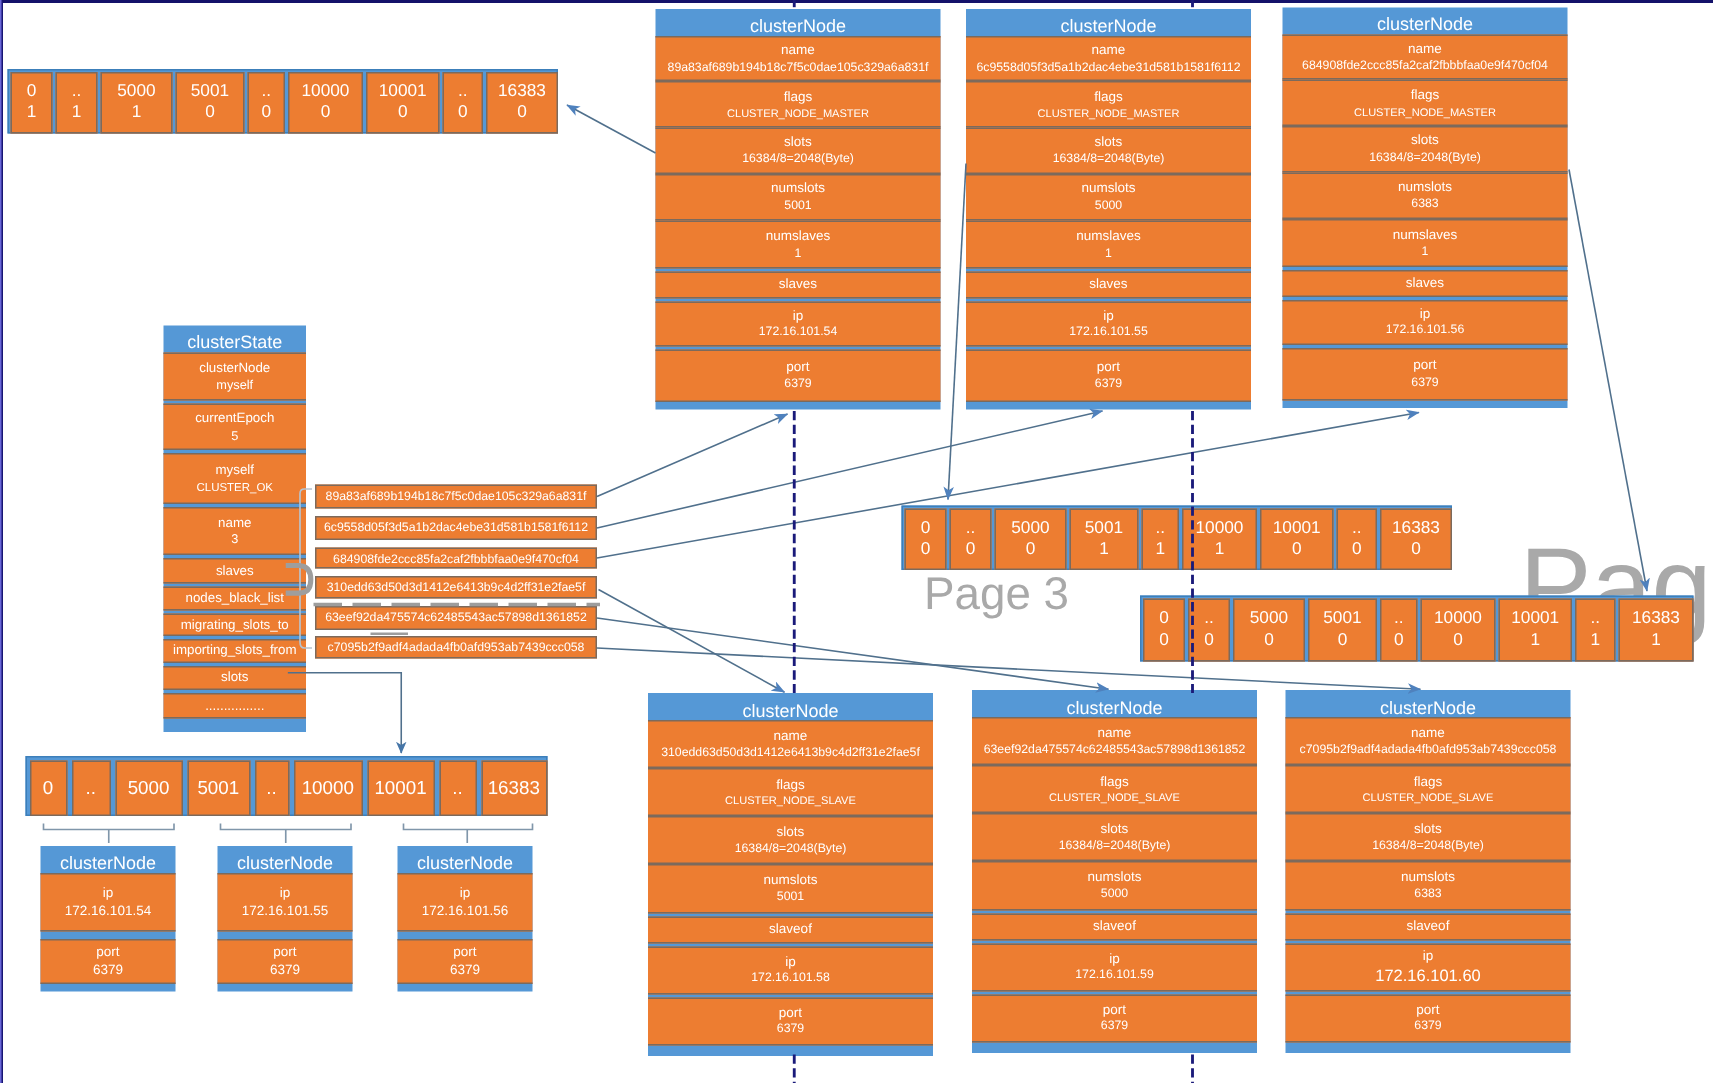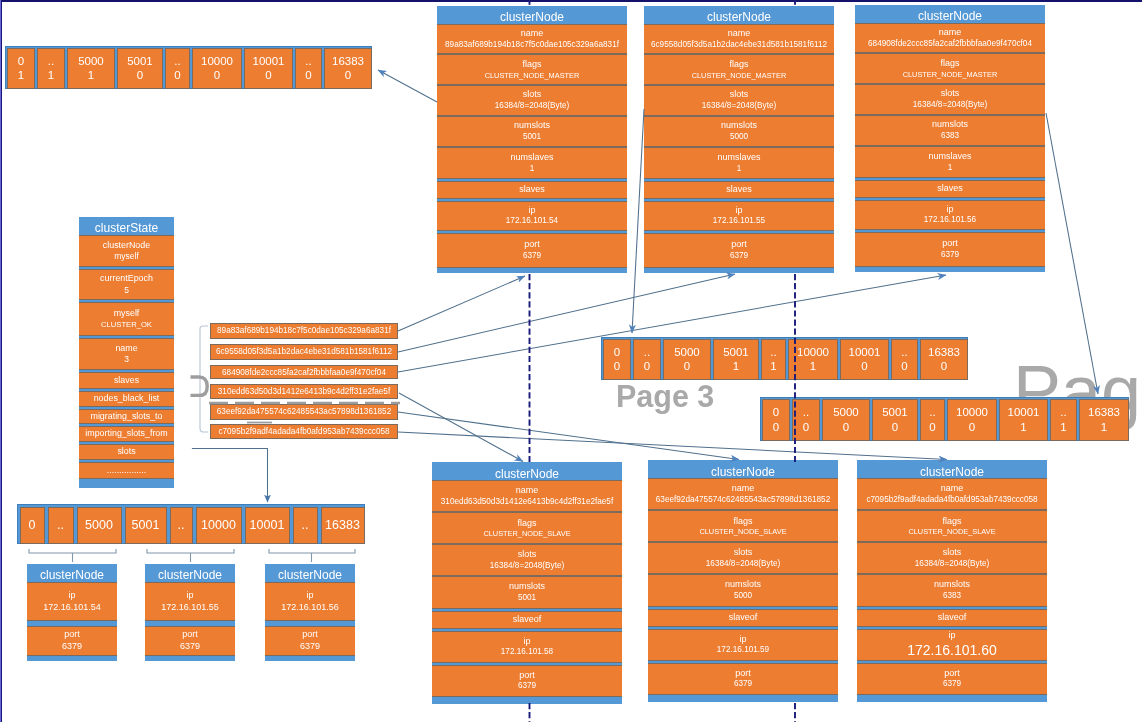--- a/index.html
+++ b/index.html
@@ -2,21 +2,21 @@
 <html><head>
 <meta charset="utf-8">
 <style>
 html,body{margin:0;padding:0;}
 body{width:1142px;height:722px;background:#fff;overflow:hidden;
      font-family:"Liberation Sans",sans-serif;position:relative;}
 #stage{position:absolute;inset:0;width:1142px;height:722px;}
 .doc-top{position:absolute;left:0;top:0;width:1142px;height:2px;background:#14126A;}
 .doc-left{position:absolute;left:0px;top:0;width:2px;height:722px;background:#181574;}
 .doc-left2{position:absolute;left:0;top:0;width:1px;height:722px;background:#6B68D8;}
-.wm{position:absolute;color:#A9A9A9;white-space:nowrap;font-weight:700;}
+.wm{position:absolute;color:#A9A9A9;white-space:nowrap;font-weight:400;}
 svg.ov{position:absolute;left:0;top:0;width:1142px;height:722px;pointer-events:none;}
 
 
 .sbox{position:absolute;background:#5598D6;box-sizing:border-box;}
 .sbox>.hdr{position:absolute;left:0;right:0;color:#fff;text-align:center;
   display:flex;align-items:center;justify-content:center;}
 .srow{position:absolute;background:#ED7D31;border-top:1.4px solid #7C6A5C;
   border-bottom:1.4px solid #7C6A5C;box-sizing:border-box;color:#fff;text-align:center;
   display:flex;flex-direction:column;align-items:center;justify-content:center;
   line-height:1.28;}
@@ -362,28 +362,28 @@
       </div>
   <div class="srow" style="left:0px;top:114px;width:190px;height:33px;">
         <span class="l" style="font-size:9px">numslots</span>
         <span class="v" style="font-size:8.2px">6383</span>
       </div>
   <div class="srow" style="left:0px;top:148.7px;width:190px;height:18.30000000000001px;">
         <span class="l" style="font-size:9px">slaveof</span>
       </div>
   <div class="srow" style="left:0px;top:168.7px;width:190px;height:32.30000000000001px;">
         <span class="l" style="font-size:9px">ip</span>
-        <span class="v" style="font-size:14px">172.16.101.60</span>
+        <span class="v" style="font-size:11px">172.16.101.60</span>
       </div>
   <div class="srow" style="left:0px;top:202.7px;width:190px;height:32.30000000000001px;">
         <span class="l" style="font-size:9px">port</span>
         <span class="v" style="font-size:8.2px">6379</span>
       </div>
 </div>
-<div class="sbox" style="left:79px;top:217px;width:95px;height:271px;padding-left:31px;">
+<div class="sbox" style="left:109px;top:217px;width:95px;height:271px;padding-left:31px;">
   <div class="hdr" style="top:0px;height:18px;font-size:12px;align-items:flex-end;padding-bottom:0px;box-sizing:border-box;">clusterState</div>
   <div class="srow" style="left:0px;top:18px;width:95px;height:32px;">
         <span class="l" style="font-size:8.9px">clusterNode</span>
         <span class="v" style="font-size:8.5px">myself</span>
       </div>
   <div class="srow" style="left:0px;top:51.7px;width:95px;height:31.299999999999997px;">
         <span class="l" style="font-size:8.9px">currentEpoch</span>
         <span class="v" style="font-size:8.5px">5</span>
       </div>
   <div class="srow" style="left:0px;top:84.7px;width:95px;height:34.3px;">

